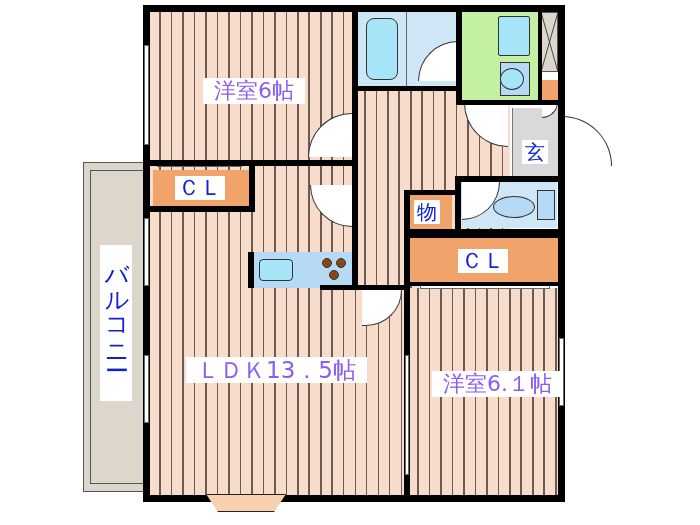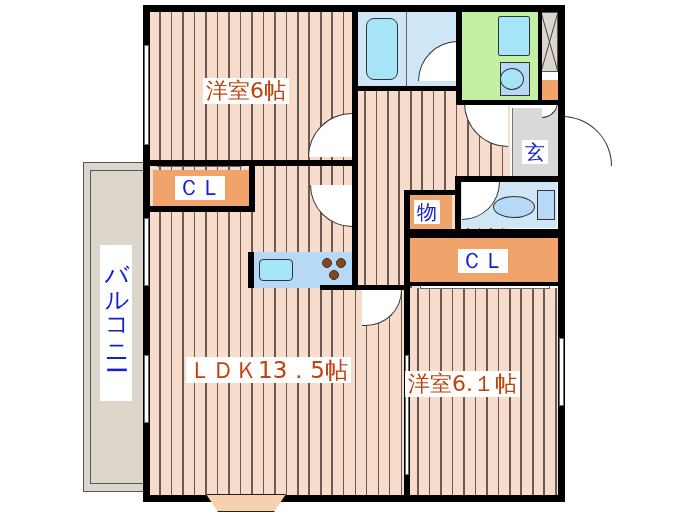--- a/index.html
+++ b/index.html
@@ -2,21 +2,21 @@
 <html><head>
 <meta charset="utf-8">
 <style>
   html, body { margin:0; padding:0; background:#ffffff; }
   body { width:700px; height:525px; position:relative; overflow:hidden; font-family:"DejaVu Sans", sans-serif; }
   .abs { position:absolute; box-sizing:border-box; }
   .floor { background-color:#f7dccb;
     background-image: repeating-linear-gradient(90deg, transparent 0px, transparent 9px, #6b5a52 9px, #6b5a52 10.5px, transparent 10.5px, transparent 11.5px); }
   .wall { background:#000; }
   .closet { background:#f0a46c; }
-  .label { background:#fff; color:#c2410c; font-size:22px; line-height:26px; padding:0 3px; white-space:nowrap; }
+  .label { background:#fff; color:#8b5cf6; font-size:22px; line-height:26px; padding:0 11px; white-space:nowrap; }
   .label-dark { background:#fff; color:#1020d8; font-size:20px; line-height:24px; padding:0 3px; white-space:nowrap; }
   .door { border:1.5px solid #333; background:#fff; }
   .window { background:#fff; border:1px solid #666; }
 </style>
 </head>
 <body>
 
 <div class="abs" style="left:84px;top:162px;width:66px;height:168px;border:1px solid #555;background:#ddd6cc;"></div>
 <div class="abs" style="left:84px;top:162px;width:66px;height:152px;"></div>
 <div class="abs" style="left:84px;top:162px;width:66px;height:168px;border:1px solid #555;background:#ddd6cc;height:168px;"></div>
@@ -121,13 +121,13 @@
 
 <div class="abs window" style="left:144px;top:45px;width:5px;height:100px;"></div>
 <div class="abs window" style="left:144px;top:218px;width:5px;height:68px;"></div>
 <div class="abs window" style="left:144px;top:355px;width:5px;height:68px;"></div>
 <div class="abs window" style="left:559px;top:338px;width:5px;height:68px;"></div>
 <div class="abs window" style="left:405px;top:355px;width:4px;height:120px;"></div>
 <div class="abs" style="left:206px;top:494px;width:80px;height:18px;background:#f7d0b0;border:1.5px solid #222;clip-path:polygon(0 0,100% 0,85% 100%,15% 100%);"></div>
 
 <div class="abs label" style="left:203px;top:78px;">洋室6帖</div>
 <div class="abs label" style="left:186px;top:357px;font-size:23px;">ＬＤＫ13．5帖</div>
-<div class="abs label" style="left:405px;top:371px;">洋室6.１帖</div>
+<div class="abs label" style="left:432px;top:371px;">洋室6.１帖</div>
 
 </body></html>

